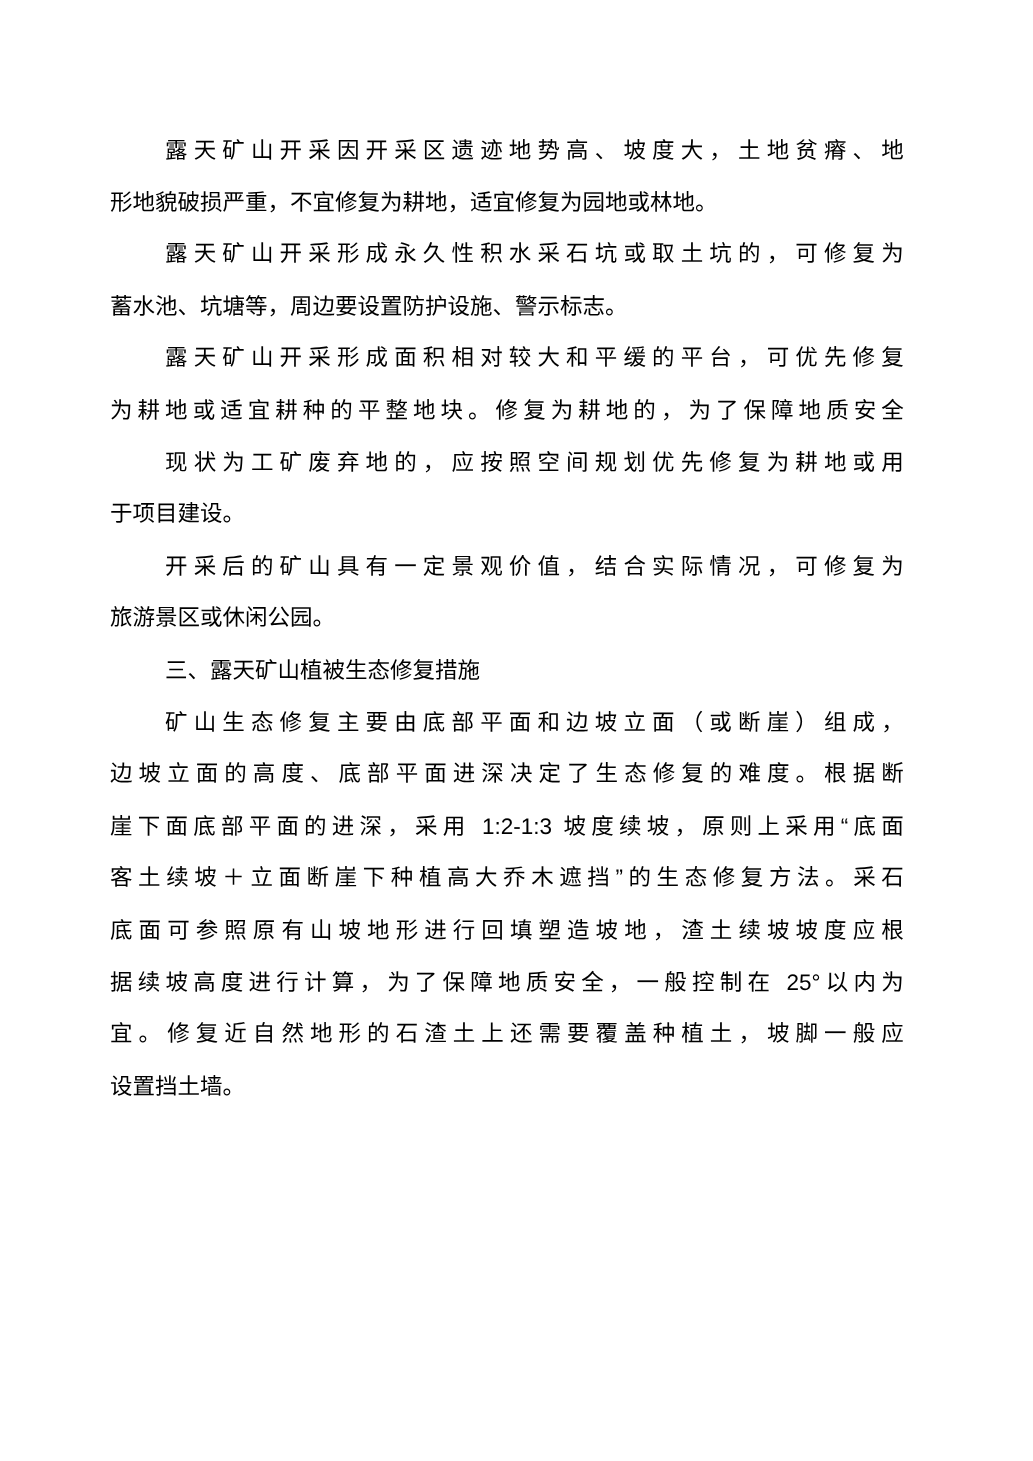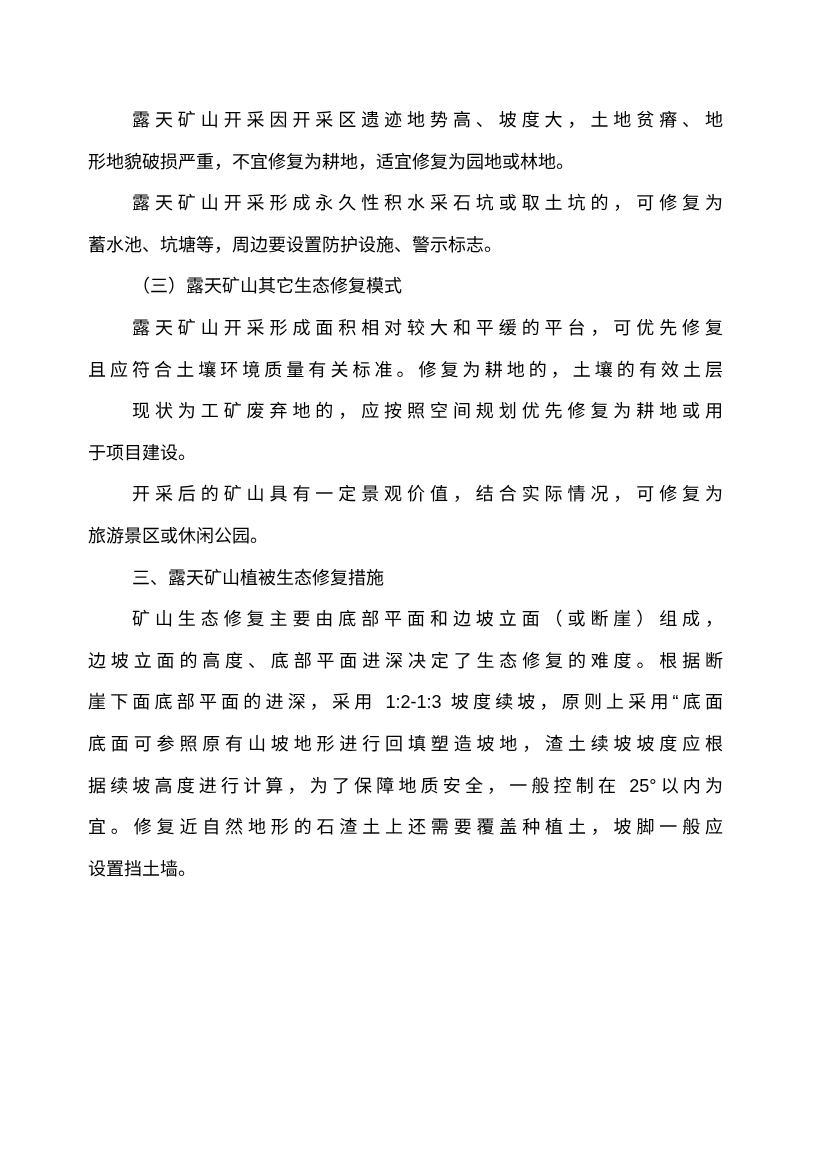--- a/index.html
+++ b/index.html
@@ -40,28 +40,28 @@
   }
 </style>
 </head>
 <body>
 
 <div class="page">
   <div class="line indent just">露天矿山开采因开采区遗迹地势高、坡度大，土地贫瘠、地</div>
   <div class="line">形地貌破损严重，不宜修复为耕地，适宜修复为园地或林地。</div>
   <div class="line indent just">露天矿山开采形成永久性积水采石坑或取土坑的，可修复为</div>
   <div class="line">蓄水池、坑塘等，周边要设置防护设施、警示标志。</div>
-  <div class="line indent">（三）露天矿山其它生态修复模式</div>
   <div class="line indent just">露天矿山开采形成面积相对较大和平缓的平台，可优先修复</div>
-  <div class="line just">且应符合土壤环境质量有关标准。修复为耕地的，土壤的有效土层</div>
+  <div class="line just">为耕地或适宜耕种的平整地块。修复为耕地的，为了保障地质安全</div>
   <div class="line indent just">现状为工矿废弃地的，应按照空间规划优先修复为耕地或用</div>
   <div class="line">于项目建设。</div>
   <div class="line indent just">开采后的矿山具有一定景观价值，结合实际情况，可修复为</div>
   <div class="line">旅游景区或休闲公园。</div>
   <div class="line indent">三、露天矿山植被生态修复措施</div>
   <div class="line indent just">矿山生态修复主要由底部平面和边坡立面（或断崖）组成，</div>
   <div class="line just">边坡立面的高度、底部平面进深决定了生态修复的难度。根据断</div>
   <div class="line just">崖下面底部平面的进深，采用 1:2-1:3 坡度续坡，原则上采用“底面</div>
+  <div class="line just">客土续坡＋立面断崖下种植高大乔木遮挡”的生态修复方法。采石</div>
   <div class="line just">底面可参照原有山坡地形进行回填塑造坡地，渣土续坡坡度应根</div>
   <div class="line just">据续坡高度进行计算，为了保障地质安全，一般控制在 25°以内为</div>
   <div class="line just">宜。修复近自然地形的石渣土上还需要覆盖种植土，坡脚一般应</div>
   <div class="line">设置挡土墙。</div>
 </div>
 
 </body></html>

